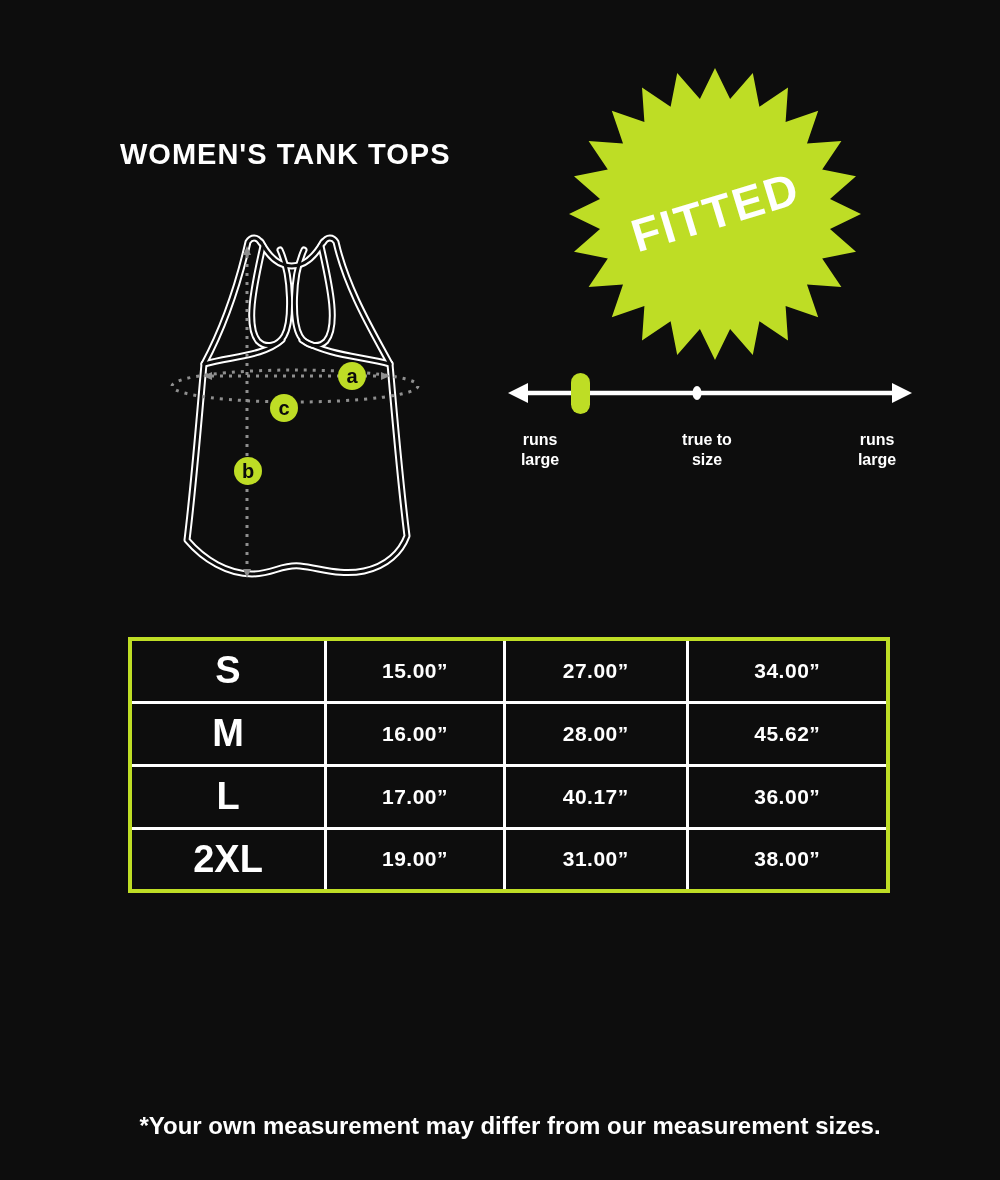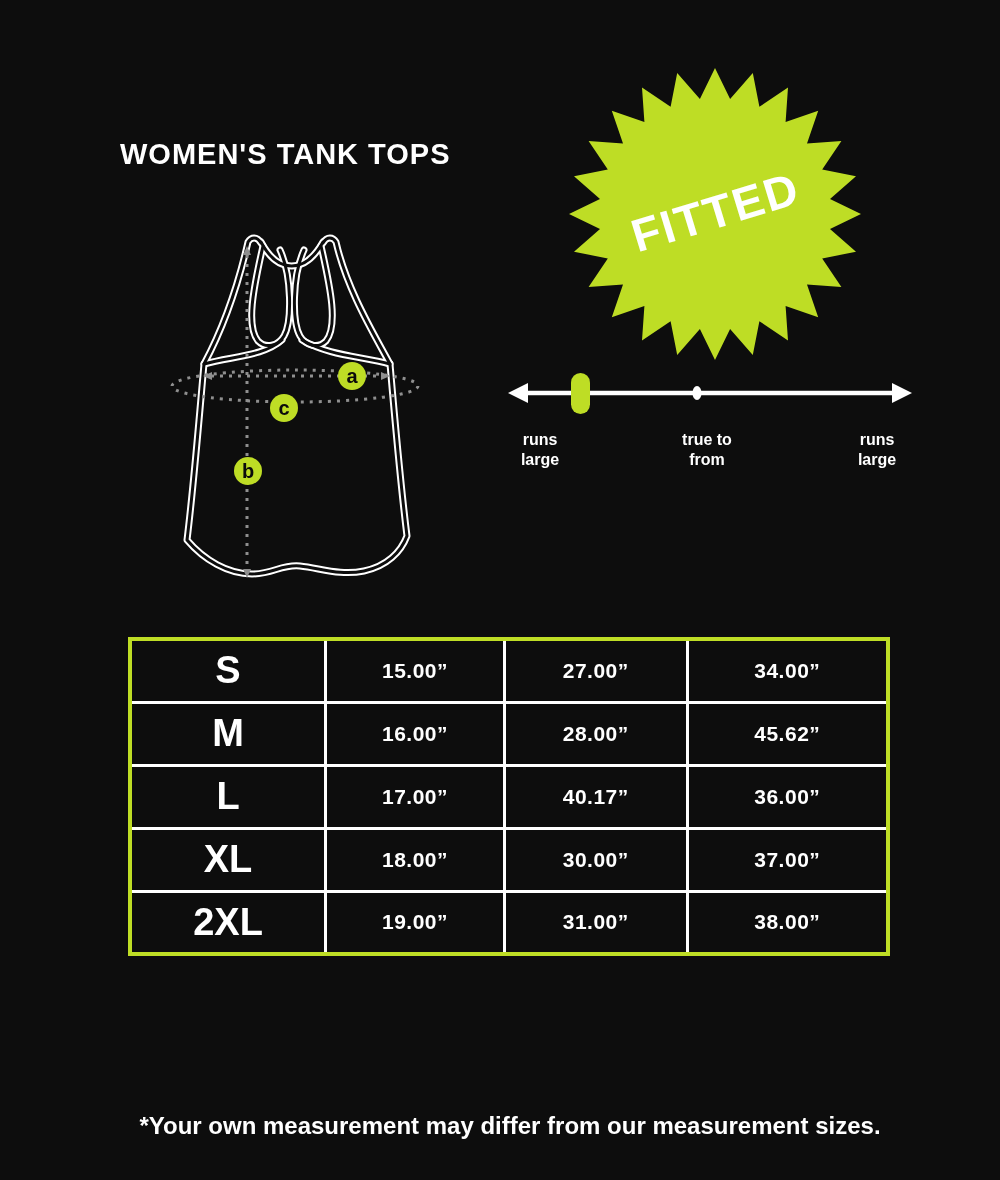--- a/index.html
+++ b/index.html
@@ -126,21 +126,21 @@
     <ellipse class="scale-dot" cx="197" cy="23" rx="4.5" ry="7"></ellipse>
     <rect class="scale-marker" x="71" y="3" width="19" height="41" rx="9.5"></rect>
   </svg>
 
   <div class="scale-label lbl-small">
     <div>runs</div>
     <div>large</div>
   </div>
   <div class="scale-label lbl-true">
     <div>true to</div>
-    <div>from</div>
+    <div>size</div>
   </div>
   <div class="scale-label lbl-large">
     <div>runs</div>
     <div>large</div>
   </div>
 
   <table class="fit">
     <colgroup>
       <col style="width:25.8%">
         <col style="width:23.6%">
@@ -160,26 +160,20 @@
       <td class="val-cell">28.00”</td>
       <td class="val-cell">45.62”</td>
     </tr>
     <tr>
       <td class="size-cell">L</td>
       <td class="val-cell">17.00”</td>
       <td class="val-cell">40.17”</td>
       <td class="val-cell">36.00”</td>
     </tr>
     <tr>
-      <td class="size-cell">XL</td>
-      <td class="val-cell">18.00”</td>
-      <td class="val-cell">30.00”</td>
-      <td class="val-cell">37.00”</td>
-    </tr>
-    <tr>
       <td class="size-cell">2XL</td>
       <td class="val-cell">19.00”</td>
       <td class="val-cell">31.00”</td>
       <td class="val-cell">38.00”</td>
     </tr>
   </tbody>
     </table>
 
   <div class="footnote">*Your own measurement may differ from our measurement sizes.</div>
 

